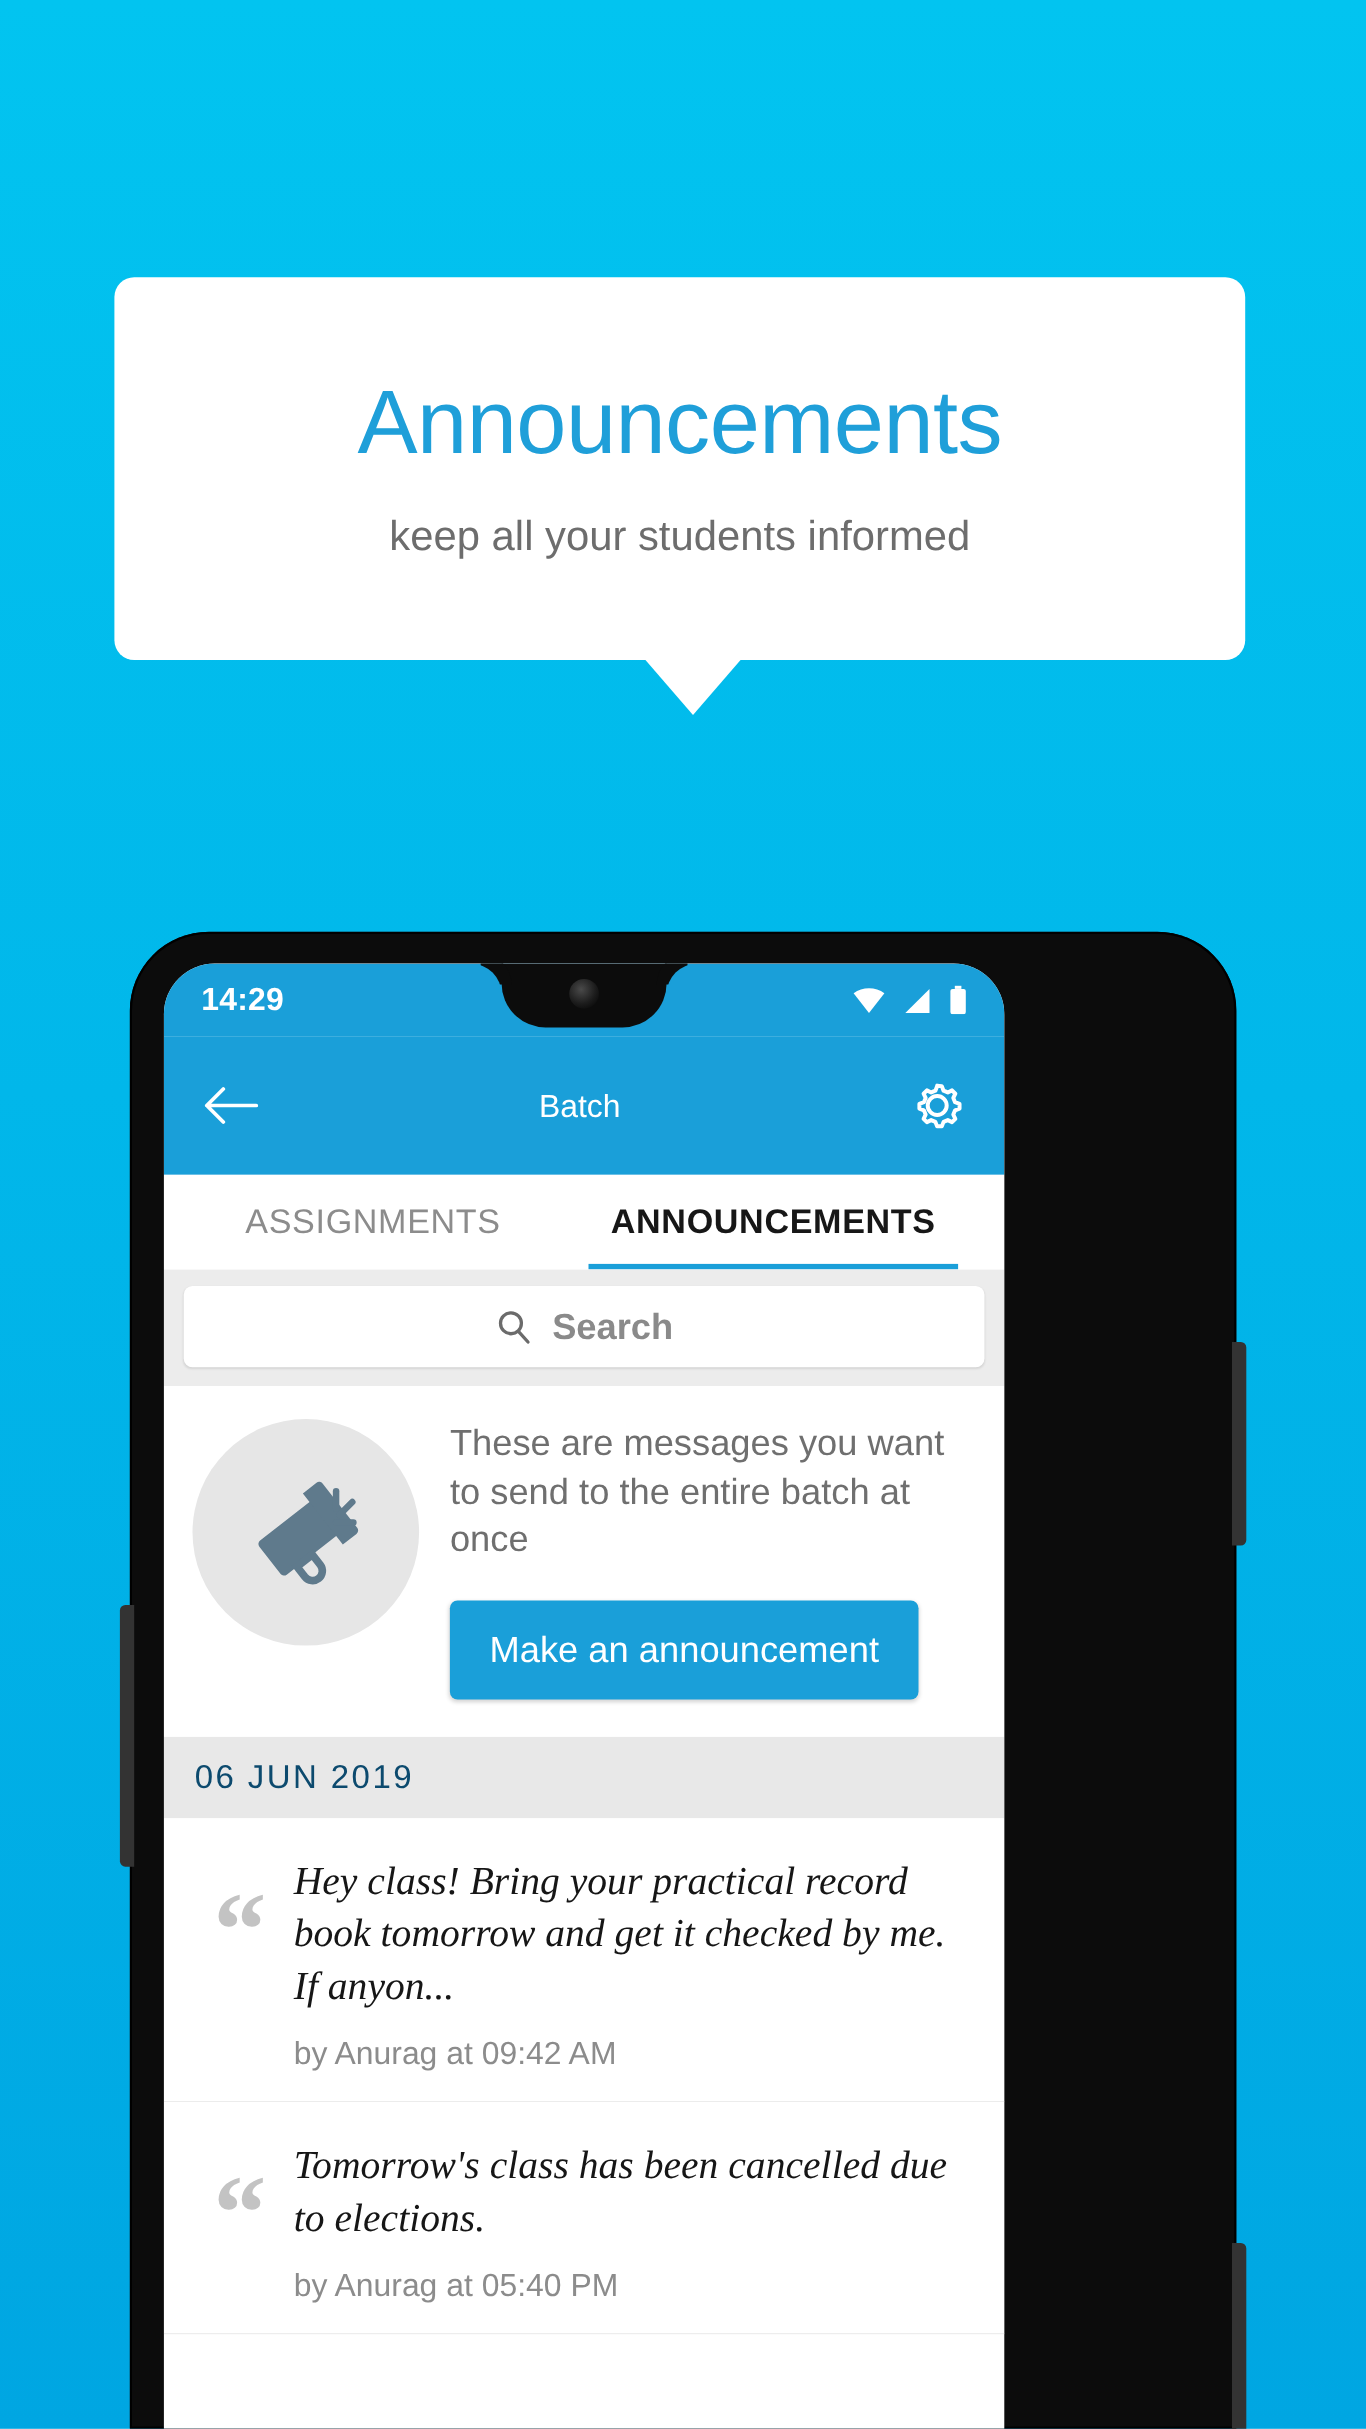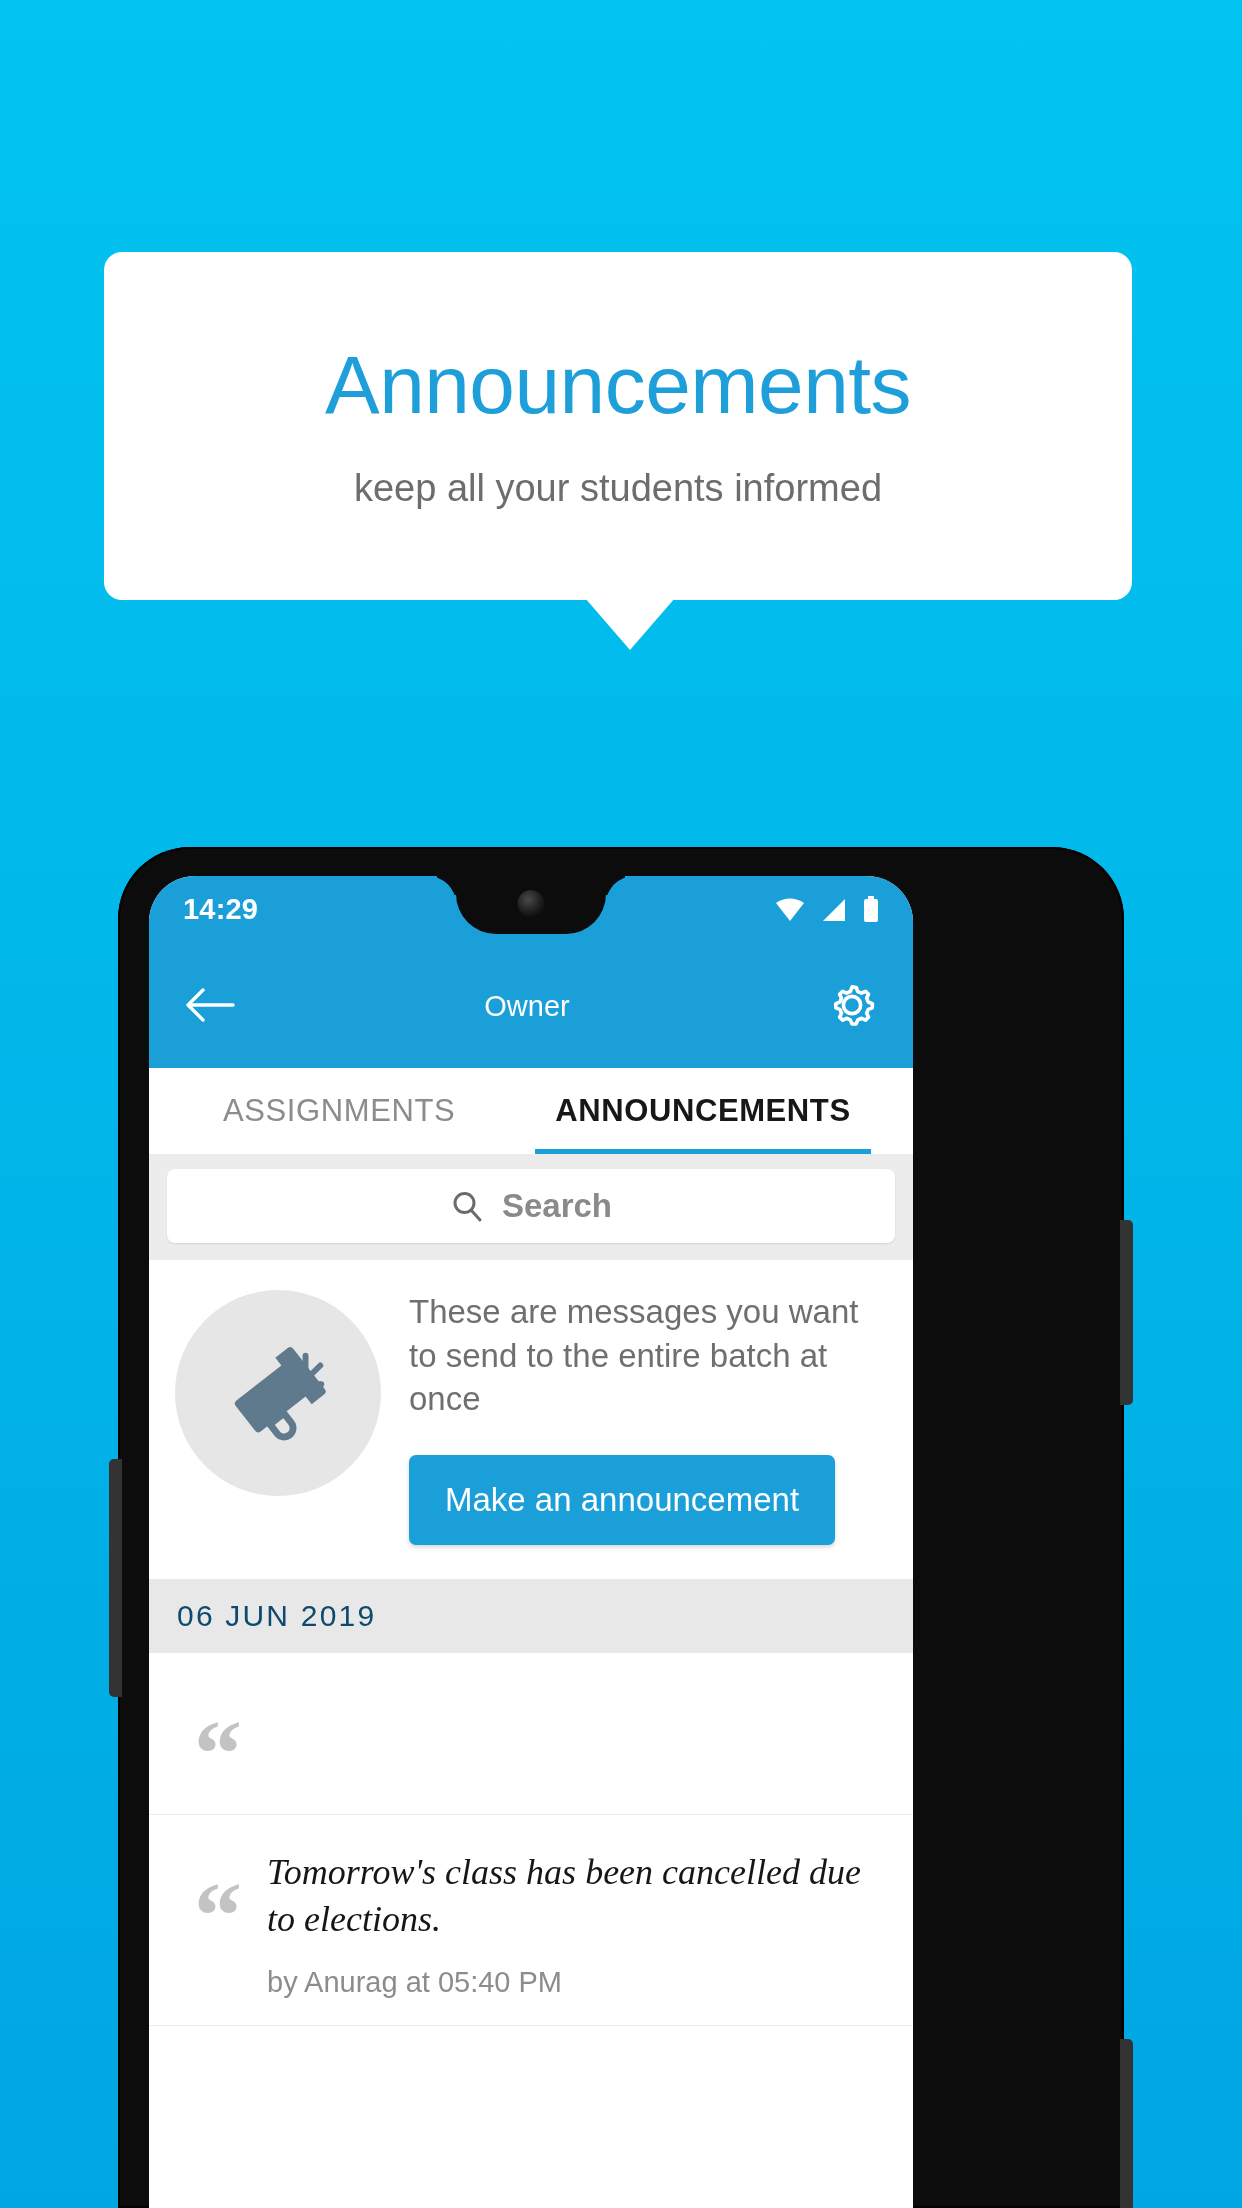--- a/index.html
+++ b/index.html
@@ -323,21 +323,21 @@
       </div>
     </div>
 
     <div id="appbar">
       <div id="back-arrow">
         <svg width="50" height="38" viewBox="0 0 50 38">
           <path d="M18 4 L3 19 L18 34 M3 19 L48 19" stroke="#ffffff" stroke-width="3.4" fill="none" stroke-linecap="round" stroke-linejoin="round"></path>
         </svg>
       </div>
       <div id="appbar-titles">
-        <div id="appbar-subtitle">Owner</div>
+        <div id="appbar-subtitle">Batch</div>
       </div>
       <div id="gear-btn">
         <svg width="56" height="56" viewBox="0 0 48 48">
           <path fill="none" stroke="#ffffff" stroke-width="3.1" stroke-linejoin="round" d="M24 8.5 l3.6 .45 1.35 3.5 3.3 1.37 3.3-1.6 2.6 2.6 -1.6 3.3 1.37 3.3 3.5 1.35 0 3.66 -3.5 1.35 -1.37 3.3 1.6 3.3 -2.6 2.6 -3.3-1.6 -3.3 1.37 -1.35 3.5 -3.66 0 -1.35-3.5 -3.3-1.37 -3.3 1.6 -2.6-2.6 1.6-3.3 -1.37-3.3 -3.5-1.35 0-3.66 3.5-1.35 1.37-3.3 -1.6-3.3 2.6-2.6 3.3 1.6 3.3-1.37 1.35-3.5 z"></path>
           <circle cx="24" cy="24" r="7.4" fill="none" stroke="#ffffff" stroke-width="3.1"></circle>
         </svg>
       </div>
     </div>
 
     <div id="tabs">
@@ -374,20 +374,24 @@
       </div>
       <div id="hero-right">
         <div id="hero-text">These are messages you want to send to the entire batch at once</div>
         <button id="make-btn">Make an announcement</button>
       </div>
     </div>
 
     <div class="date-header">06  JUN  2019</div>
     <div class="announcement">
       <div class="quote-mark">“</div>
+      <div class="ann-body">
+        <div class="ann-text">Hey class! Bring your practical record book tomorrow and get it checked by me. If anyon...</div>
+        <div class="ann-meta">by Anurag at 09:42 AM</div>
+      </div>
     </div>
 
     <div class="announcement">
       <div class="quote-mark">“</div>
       <div class="ann-body">
         <div class="ann-text">Tomorrow's class has been cancelled due to elections.</div>
         <div class="ann-meta">by Anurag at 05:40 PM</div>
       </div>
     </div>
 

